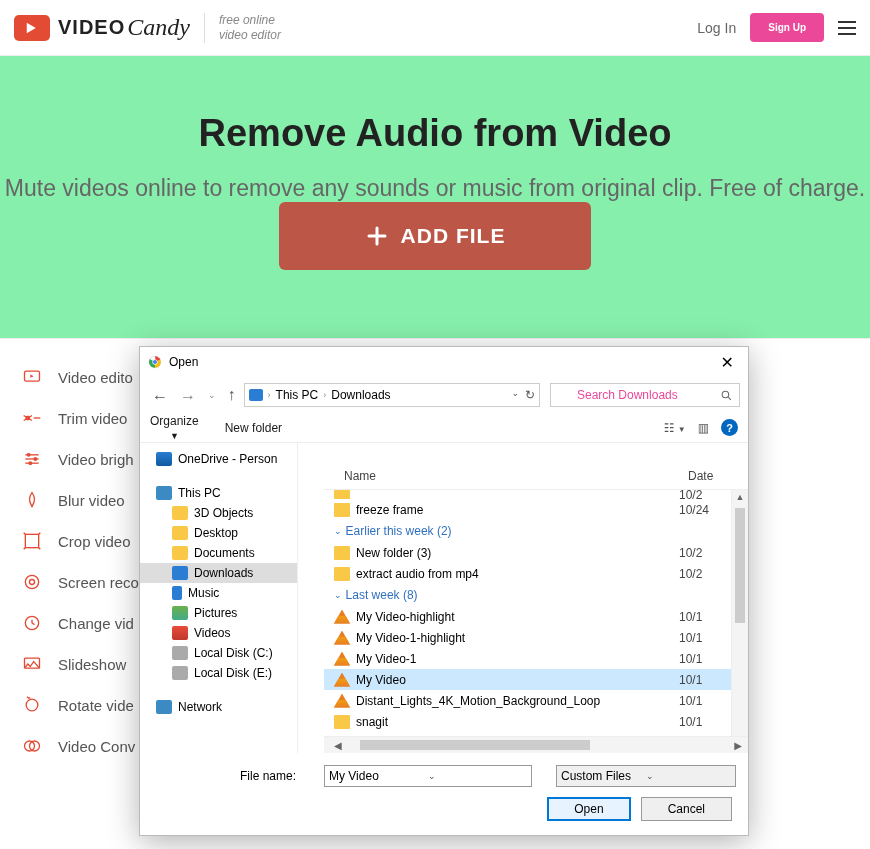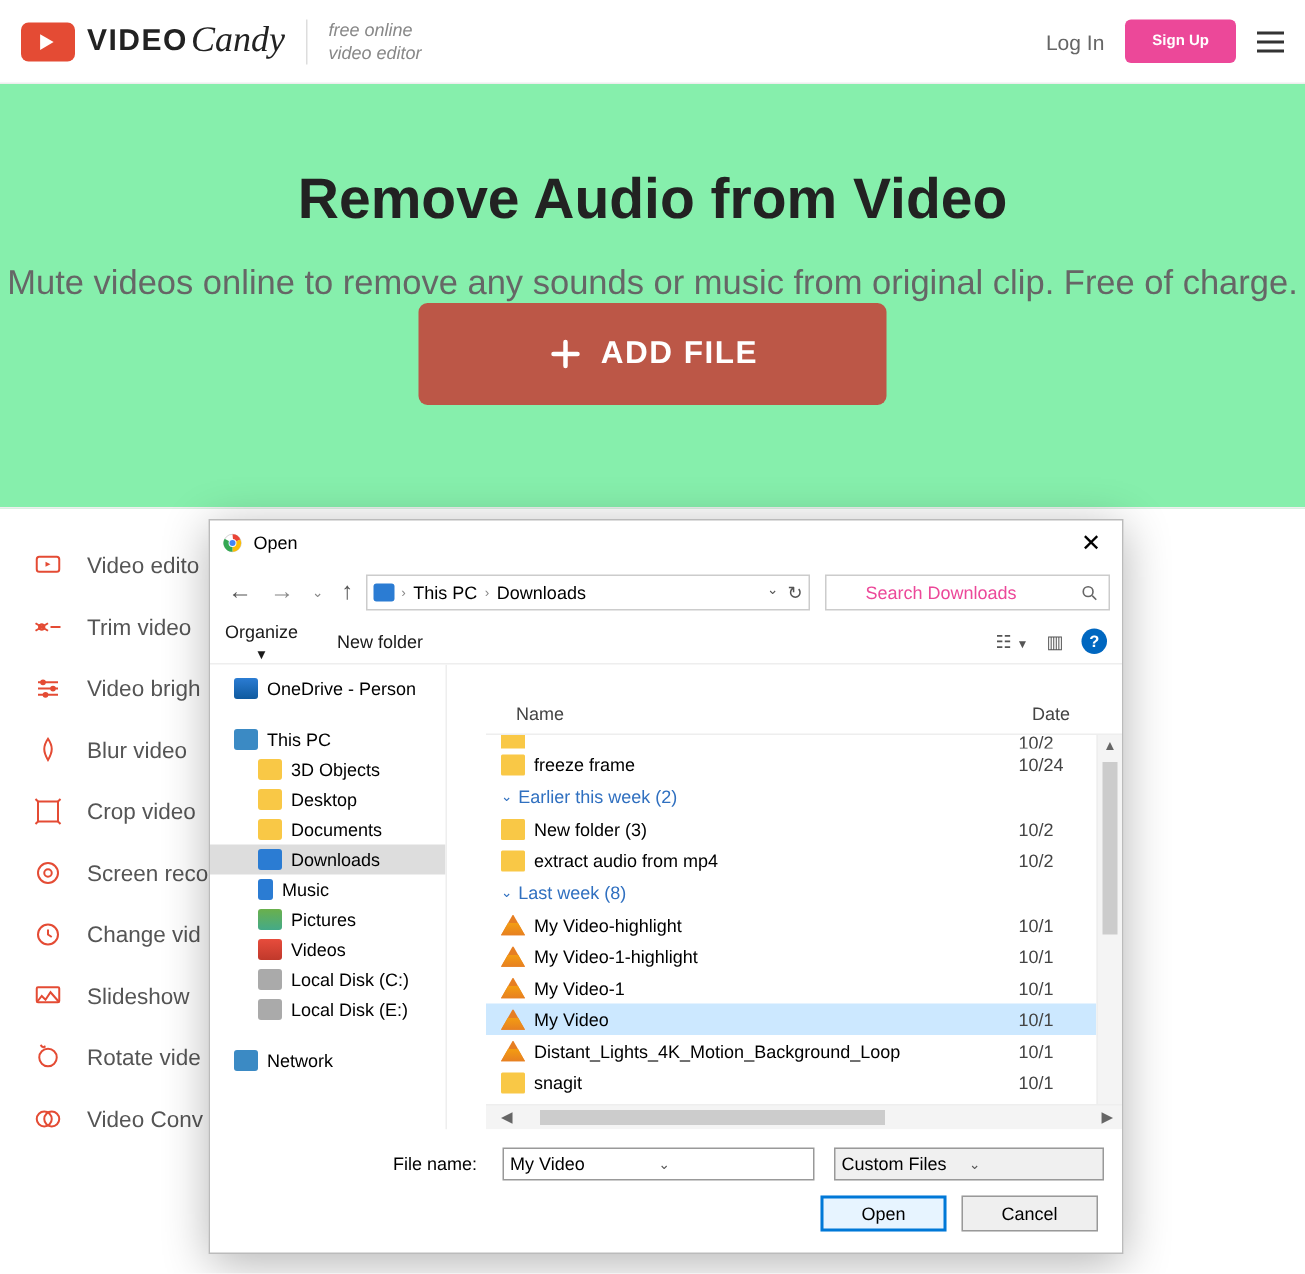--- a/index.html
+++ b/index.html
@@ -93,21 +93,21 @@
 .dialog-hscroll { height: 17px; background: #f4f4f4; display: flex; align-items: center; border-top: 1px solid #eee; }
 .hscroll-thumb { margin-left: 12px; height: 10px; width: 230px; background: #ccc; }
 .hscroll-arrow { margin-left: auto; padding: 0 6px; color: #666; font-size: 10px; cursor: pointer; }
 .hscroll-arrow.l { margin-left: 4px; margin-right: 0; }
 
 .dialog-vscroll { width: 17px; background: #f4f4f4; border-left: 1px solid #eee; display: flex; flex-direction: column; align-items: center; }
 .vscroll-arrow { font-size: 9px; color: #666; padding: 2px; cursor: pointer; }
 .vscroll-thumb { margin-top: 4px; width: 10px; height: 115px; background: #ccc; }
 
 .dialog-footer { padding: 12px 12px 14px; font-size: 12px; }
-.fn-row { display: flex; align-items: center; gap: 13px; margin-bottom: 10px; }
+.fn-row { display: flex; align-items: center; gap: 24px; margin-bottom: 10px; }
 .fn-label { width: 170px; text-align: right; padding-right: 4px; }
 .fn-input { flex: 0 0 208px; border: 1px solid #999; height: 22px; padding: 0 4px; display: flex; align-items: center; }
 .fn-input span { flex: 1; }
 .fn-select { flex: 0 0 180px; border: 1px solid #999; height: 22px; padding: 0 4px; display: flex; align-items: center; background: #f0f0f0; }
 .fn-select span { flex: 1; }
 .btn-row { display: flex; justify-content: flex-end; gap: 10px; padding-right: 4px; }
 .dlg-btn { border: 1px solid #999; padding: 4px 26px; background: #efefef; cursor: pointer; font-size: 12px; }
 .dlg-btn.primary { background: #e7f4ff; border: 2px solid #0078d7; padding: 3px 25px; }
 
 .filelist-body { display: flex; flex: 1; overflow: hidden; }

